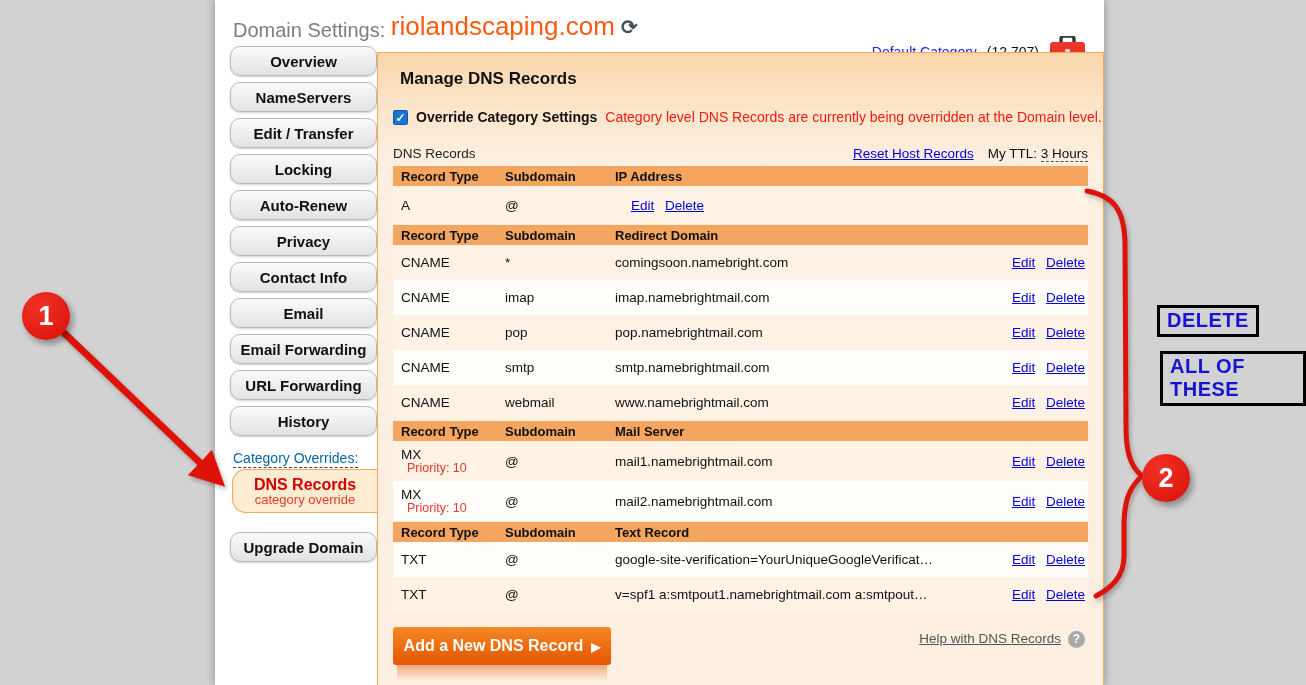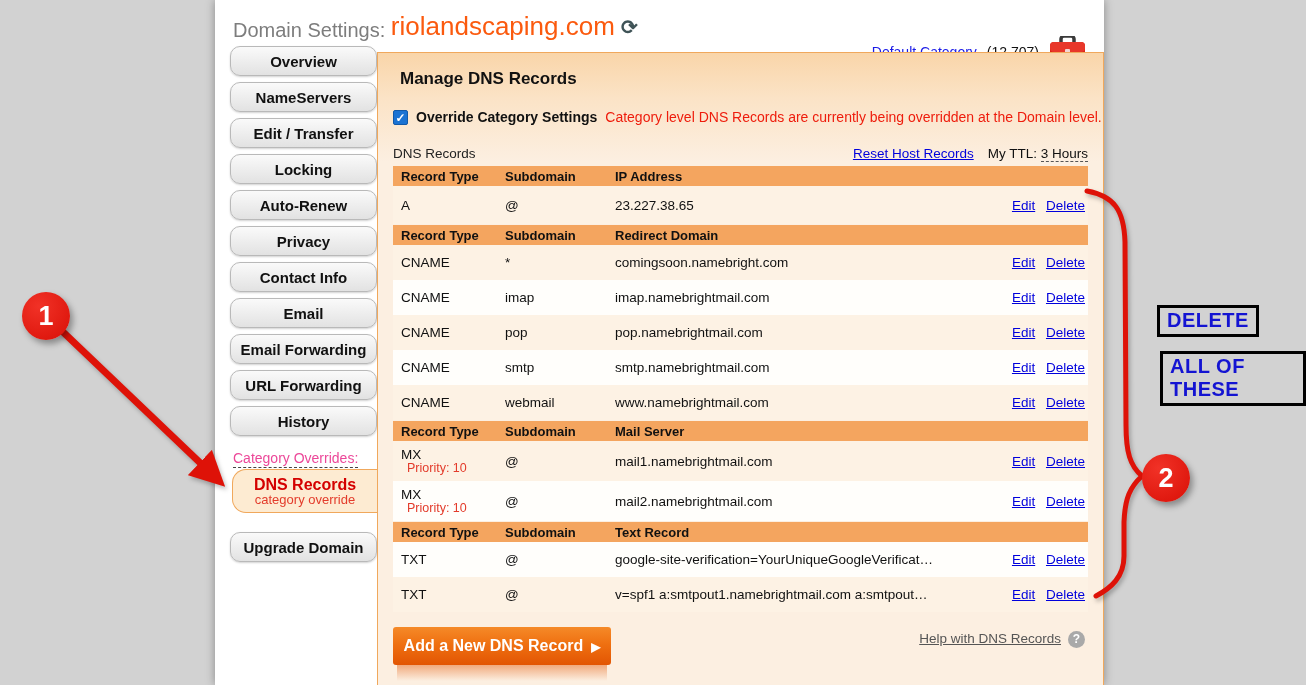--- a/index.html
+++ b/index.html
@@ -29,21 +29,21 @@
   .side-btn {
     position:absolute; left:15px; width:147px; height:30px;
     border:1px solid #b9b9b9; border-radius:10px;
     background:linear-gradient(#fafafa,#e2e2e2);
     box-shadow:0 1px 2px rgba(0,0,0,.18);
     font-size:15px; font-weight:bold; color:#111;
     display:flex; align-items:center; justify-content:center;
     cursor:pointer;
   }
   .cat-overrides {
-    position:absolute; left:18px; top:450px; font-size:14px; color:#ec4899;
+    position:absolute; left:18px; top:450px; font-size:14px; color:#0369a1;
     border-bottom:1px dashed #444; padding-bottom:1px;
   }
   .dns-tab {
     position:absolute; left:17px; top:469px; width:145px; height:44px;
     background:#fdebd2; border:1px solid #f0a85c; border-right:none;
     border-radius:14px 0 0 14px;
     display:flex; flex-direction:column; align-items:center; justify-content:center;
     cursor:pointer;
   }
   .dns-tab-title { font-size:16px; font-weight:bold; color:#d40000; line-height:17px; }
@@ -211,21 +211,20 @@
 
       <div class="tsec-header">
         <span class="c-type">Record Type</span>
         <span class="c-sub">Subdomain</span>
         <span class="c-val">IP Address</span>
         <span class="c-act"></span>
       </div>
       <div class="trow h38 shade-a">
         <span class="c-type">A</span>
         <span class="c-sub">@</span>
-        <span class="c-val">23.227.38.65</span>
         <span class="c-act">
           <a class="lnk">Edit</a>
           <a class="lnk">Delete</a>
         </span>
       </div>
 
       <div class="tsec-header">
         <span class="c-type">Record Type</span>
         <span class="c-sub">Subdomain</span>
         <span class="c-val">Redirect Domain</span>

